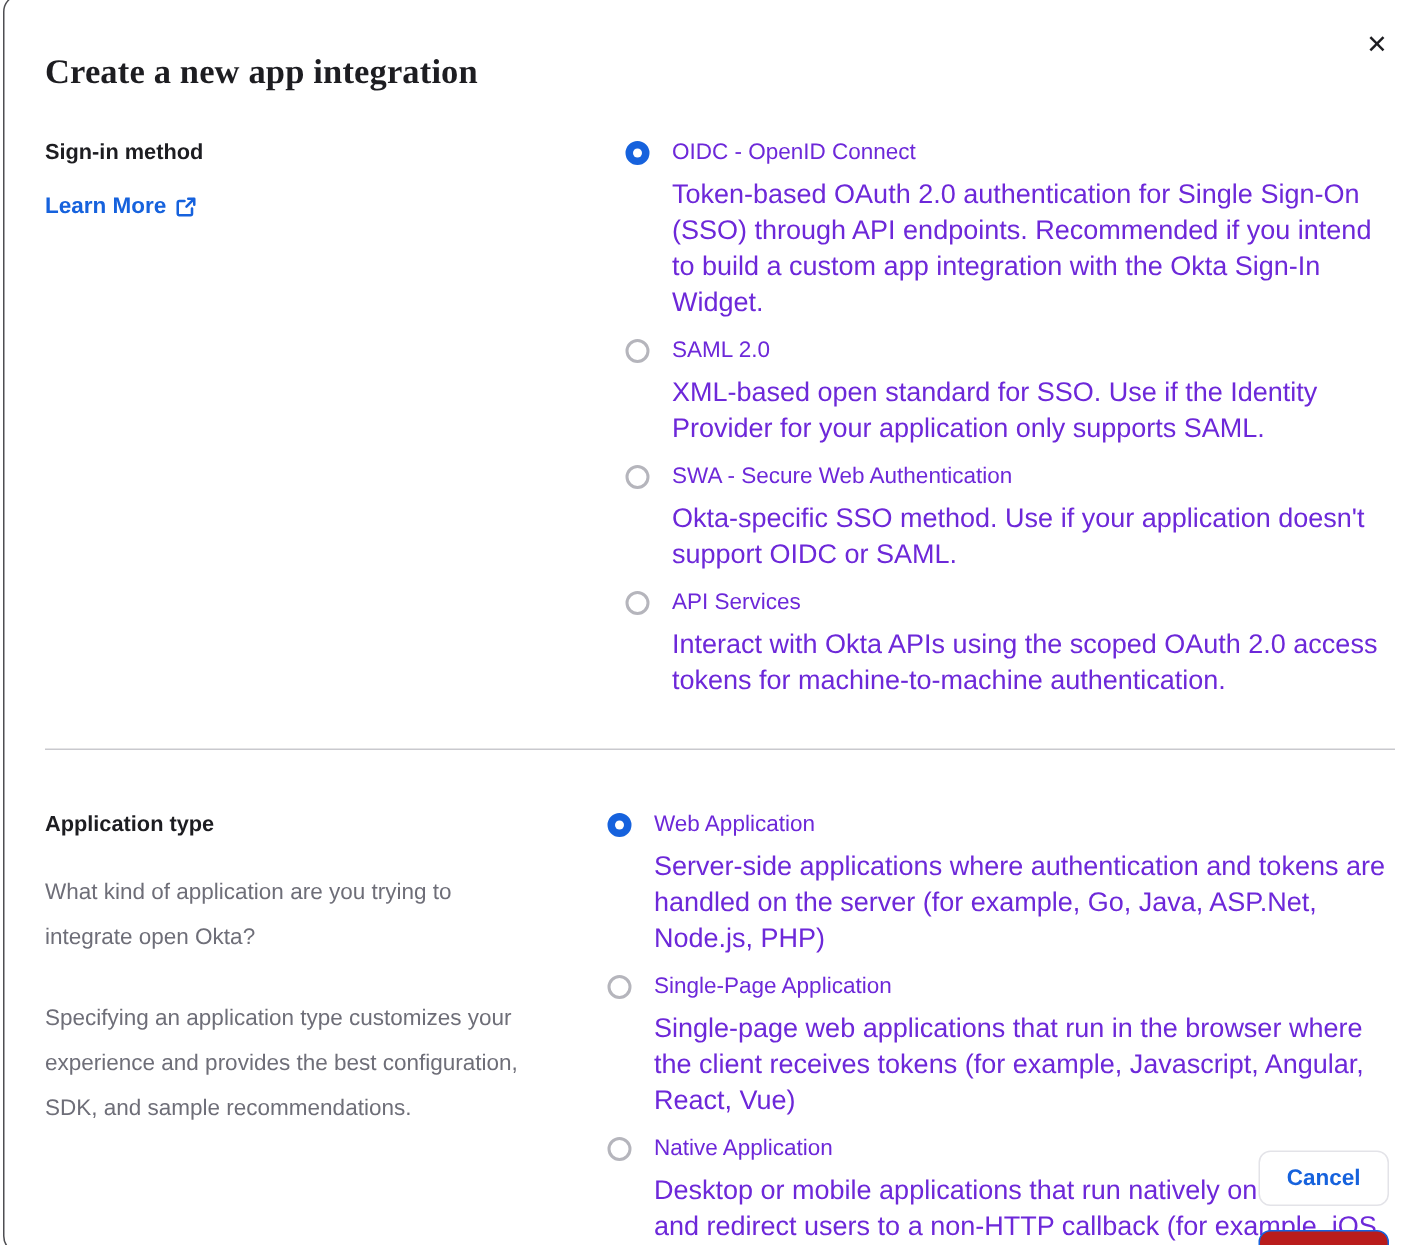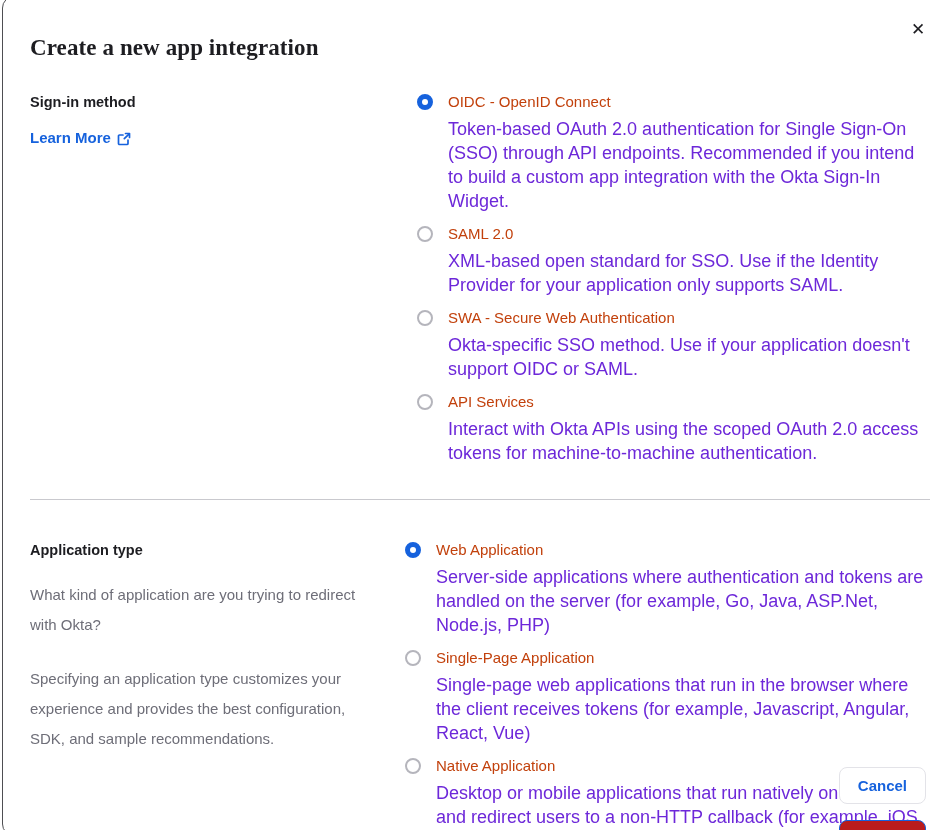--- a/index.html
+++ b/index.html
@@ -105,21 +105,21 @@
     content: "";
     position: absolute;
     left: 3px; top: 3px;
     width: 6px; height: 6px;
     border-radius: 50%;
     background: #ffffff;
   }
   .option-body { flex: 1; }
   .option-label {
     font-size: 15px;
-    color: #c2410c;
+    color: #6d28d9;
     line-height: 22px;
     cursor: pointer;
   }
   .option-desc {
     font-size: 18px;
     color: #6d28d9;
     line-height: 24px;
     margin-top: 4px;
   }
   .divider {
@@ -214,21 +214,21 @@
         </div>
 
       </div>
     </div>
 
     <hr class="divider">
 
     <div class="row row-apptype">
       <div class="col-left">
         <div class="section-label">Application type</div>
-        <p>What kind of application are you trying to redirect with Okta?</p>
+        <p>What kind of application are you trying to integrate open Okta?</p>
         <p>Specifying an application type customizes your experience and provides the best configuration, SDK, and sample recommendations.</p>
       </div>
       <div class="col-right">
 
         <div class="option">
           <span class="radio on"></span>
           <div class="option-body">
             <div class="option-label">Web Application</div>
             <div class="option-desc">Server-side applications where authentication and tokens are handled on the server (for example, Go, Java, ASP.Net, Node.js, PHP)</div>
           </div>

